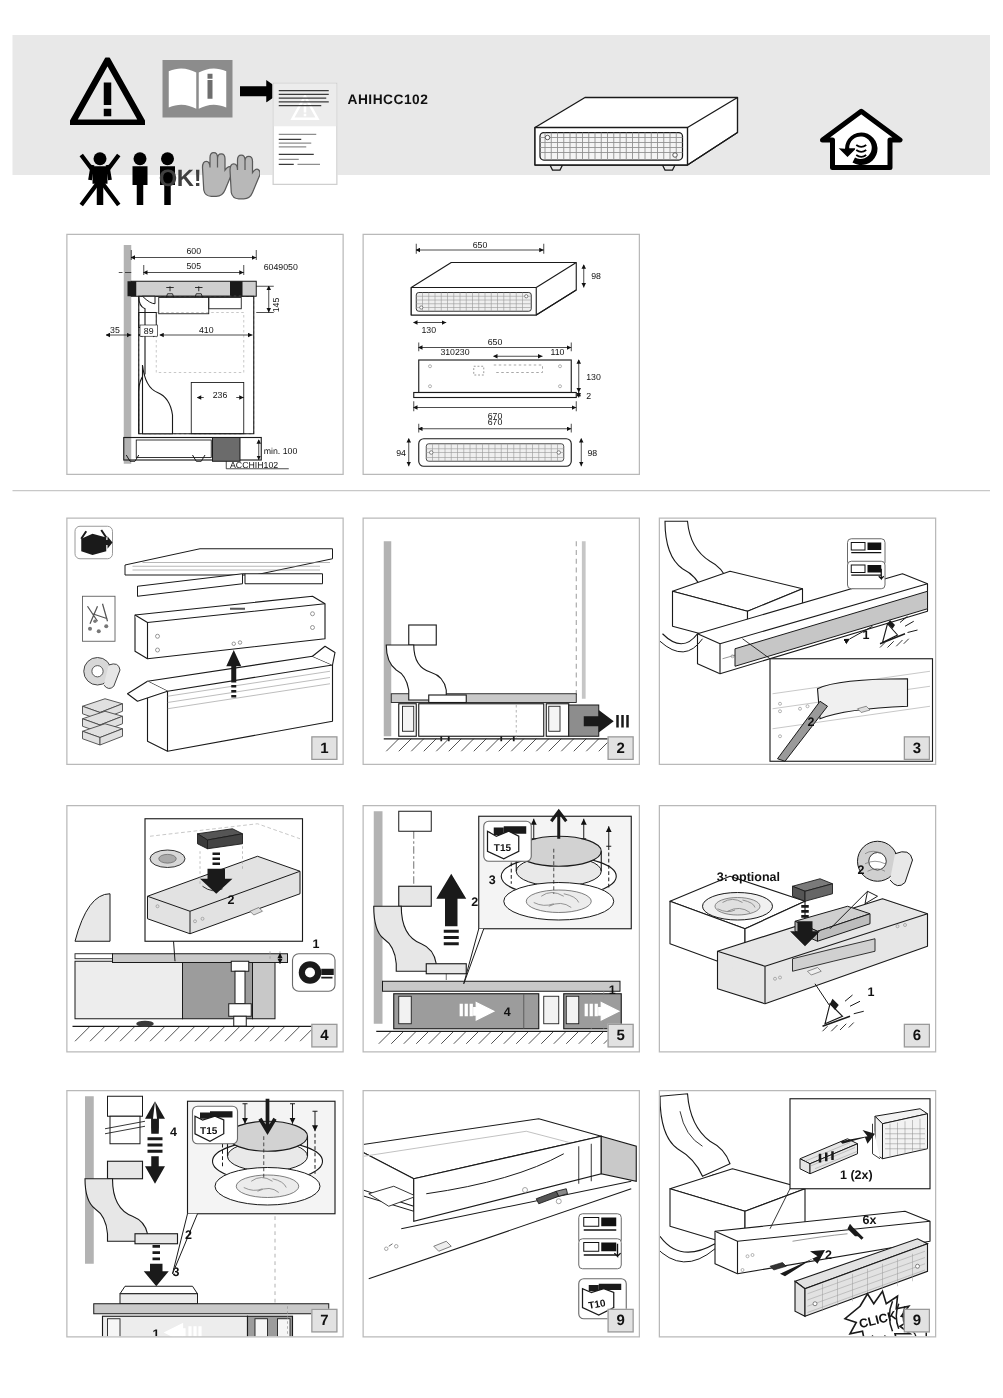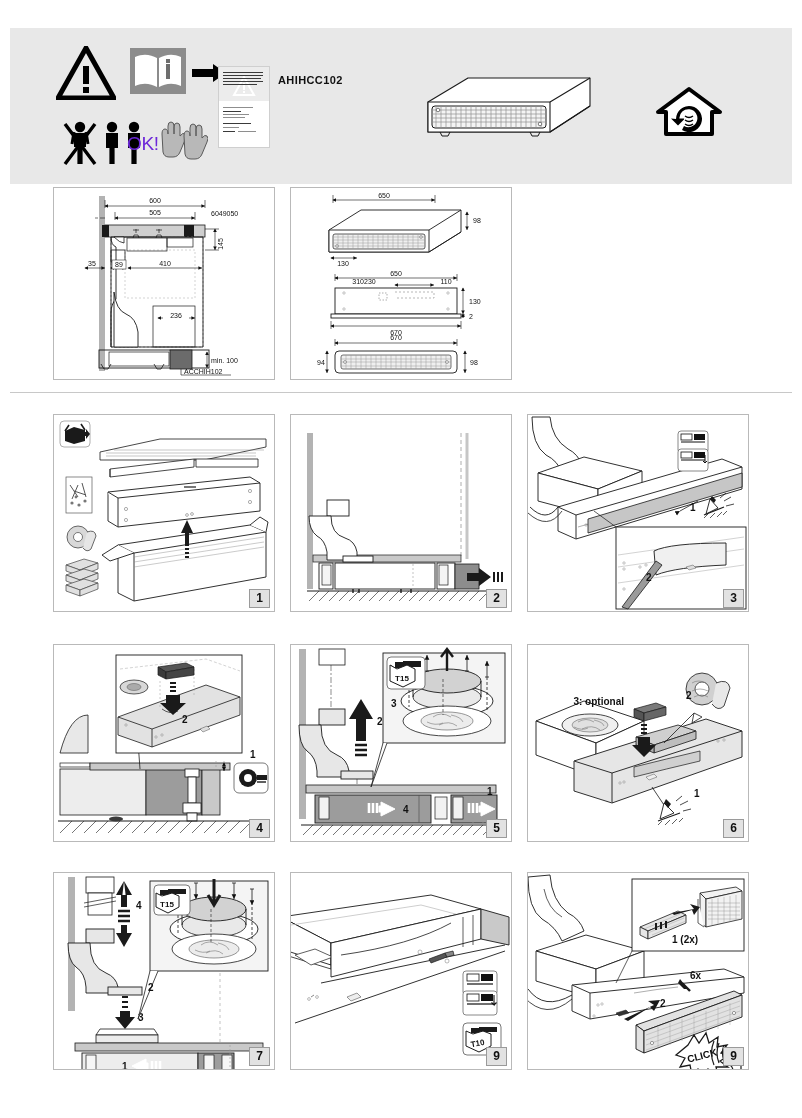--- a/index.html
+++ b/index.html
@@ -5,39 +5,39 @@
 <style>
   html,body{margin:0;padding:0;background:#ffffff;}
   body{
     width:802px;height:1118px;position:relative;overflow:hidden;
     font-family:"Liberation Sans",sans-serif;color:#111;
   }
   .page{position:absolute;inset:0;}
 
   
   .header-band{
-    position:absolute;left:10px;top:28px;width:782px;height:156px;
+    position:absolute;left:10px;top:28px;width:782px;height:112px;
     background:#e8e8e8;
   }
   .warn-triangle{position:absolute;left:46px;top:18px;width:60px;height:54px;}
   .booklet{position:absolute;left:120px;top:20px;width:56px;height:46px;background:#8c8c8c;}
   .booklet svg{display:block;}
   .blk-arrow{position:absolute;left:182px;top:36px;width:34px;height:18px;}
   .doc-sheet{position:absolute;left:208px;top:38px;width:50px;height:80px;
     background:#ffffff;border:1px solid #cfcfcf;}
   .doc-top{position:absolute;left:0;top:0;width:100%;height:34px;background:#ececec;}
   .doc-line{position:absolute;background:#8e8e8e;height:1.4px;}
   .doc-line.dk{background:#3a3a3a;}
   .model-no{
     position:absolute;left:268px;top:46px;font-size:11px;font-weight:bold;
     letter-spacing:.4px;color:#111;
   }
   .pers-group{position:absolute;left:40px;top:92px;width:150px;height:46px;}
-  .ok-text{position:absolute;left:117px;top:105px;font-size:19px;font-weight:normal;
-    letter-spacing:-.3px;color:#6d28d9;}
+  .ok-text{position:absolute;left:117px;top:105px;font-size:19px;font-weight:bold;
+    letter-spacing:-.3px;color:#404040;}
   .gloves{position:absolute;left:148px;top:88px;width:50px;height:48px;}
   .product-iso{position:absolute;left:400px;top:42px;width:190px;height:76px;}
   .house-icon{position:absolute;left:645px;top:58px;width:68px;height:52px;}
 
   
   .spec-box{
     position:absolute;background:#ffffff;border:1px solid #b9b9b9;
   }
   #spec-left{left:53px;top:187px;width:220px;height:191px;}
   #spec-right{left:290px;top:187px;width:220px;height:191px;}

